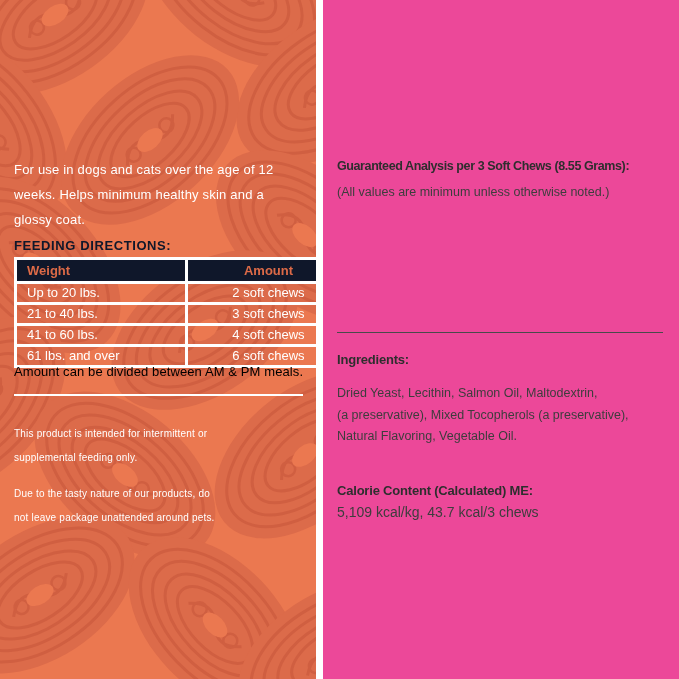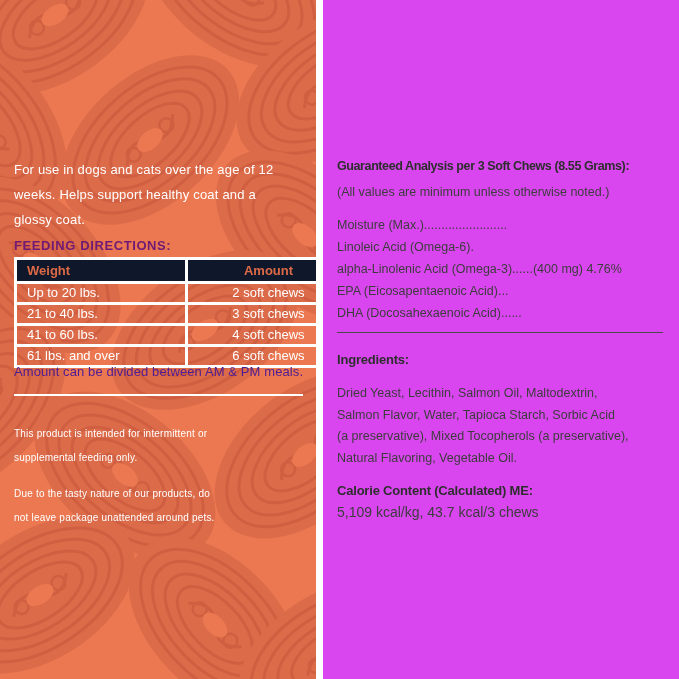--- a/index.html
+++ b/index.html
@@ -21,42 +21,42 @@
   }
   .pattern-svg { position: absolute; left: 0; top: 0; width: 316px; height: 679px; }
   .left-content { position: absolute; left: 0; top: 0; width: 353px; height: 679px; z-index: 2; text-decoration: underline; }
   .intro {
     position: absolute; left: 14px; top: 157px;
     color: #ffffff; font-size: 13px; line-height: 25px;
     letter-spacing: 0.2px; white-space: nowrap;
   }
   .feeding-heading {
     position: absolute; left: 14px; top: 238px;
-    color: #701a75; font-size: 13px; font-weight: bold;
+    color: #0f172a; font-size: 13px; font-weight: bold;
     letter-spacing: 0.6px; white-space: nowrap;
   }
   .feed-table {
     position: absolute; left: 14px; top: 257px;
     width: 289px; border-collapse: collapse; table-layout: fixed;
   }
   .feed-table th {
     background: #0f172a; color: #DC6A47;
     font-size: 13px; font-weight: bold;
     padding: 3px 10px; border: 3px solid #ffffff;
   }
   .feed-table th.col-weight { text-align: left; width: 148px; }
   .feed-table th.col-amount { text-align: center; width: 141px; }
   .feed-table td {
     color: #ffffff; font-size: 13px; line-height: 14px;
     padding: 2px 10px; border: 3px solid #ffffff; background: transparent;
   }
   .feed-table td.cell-amount { text-align: center; }
   .feeding-note {
     position: absolute; left: 14px; top: 364px;
-    color: #4c1d95; font-size: 13px; white-space: nowrap; letter-spacing: 0.1px;
+    color: #000000; font-size: 13px; white-space: nowrap; letter-spacing: 0.1px;
   }
   .left-divider {
     position: absolute; left: 14px; top: 394px;
     width: 289px; height: 2px; background: #ffffff;
   }
   .disclaimer-1 {
     position: absolute; left: 14px; top: 422px;
     color: #ffffff; font-size: 10px; line-height: 24px;
     letter-spacing: 0.2px; white-space: nowrap;
   }
@@ -67,21 +67,21 @@
   }
   
   .panel-gap {
     position: absolute; left: 316px; top: 0;
     width: 7px; height: 679px; background: #ffffff;
   }
   
   .right-panel {
     position: absolute; left: 323px; top: 0;
     width: 356px; height: 679px;
-    background: #d946ef;
+    background: #ec4899;
   }
   .ga-heading {
     position: absolute; left: 14px; top: 159px;
     color: #2e2e2e; font-size: 12.5px; font-weight: bold;
     letter-spacing: -0.4px; white-space: nowrap;
   }
   .ga-note {
     position: absolute; left: 14px; top: 185px;
     color: #3d3d3d; font-size: 12.5px; white-space: nowrap;
   }
@@ -142,21 +142,21 @@
       <use href="#steak" xlink:href="#steak" transform="translate(125,475) rotate(40)"></use>
       <use href="#steak" xlink:href="#steak" transform="translate(305,455) rotate(-40)"></use>
       <use href="#steak" xlink:href="#steak" transform="translate(40,595) rotate(-33)"></use>
       <use href="#steak" xlink:href="#steak" transform="translate(215,625) rotate(46)"></use>
       <use href="#steak" xlink:href="#steak" transform="translate(335,655) rotate(-30)"></use>
     </svg>
 
     <div class="left-content">
       <div class="intro">
         <div>For use in dogs and cats over the age of 12</div>
-        <div>weeks. Helps support healthy coat and a</div>
+        <div>weeks. Helps minimum healthy skin and a</div>
         <div>glossy coat.</div>
       </div>
 
       <div class="feeding-heading">FEEDING DIRECTIONS:</div>
 
       <table class="feed-table">
         <thead>
           <tr>
             <th class="col-weight">Weight</th>
             <th class="col-amount">Amount</th>
@@ -197,35 +197,27 @@
       </div>
     </div>
   </div>
 
   <div class="panel-gap"></div>
 
   <div class="right-panel">
     <div class="ga-heading">Guaranteed Analysis per 3 Soft Chews (8.55 Grams):</div>
     <div class="ga-note">(All values are minimum unless otherwise noted.)</div>
 
-    <div class="ga-items">
-      <div>Moisture (Max.)........................</div>
-      <div>Linoleic Acid (Omega-6).</div>
-      <div>alpha-Linolenic Acid (Omega-3)......(400 mg) 4.76%</div>
-      <div>EPA (Eicosapentaenoic Acid)...</div>
-      <div>DHA (Docosahexaenoic Acid)......</div>
-    </div>
 
     <div class="right-divider"></div>
 
     <div class="ing-heading">Ingredients:</div>
 
     <div class="ing-text">
       <div>Dried Yeast, Lecithin, Salmon Oil, Maltodextrin,</div>
-      <div>Salmon Flavor, Water, Tapioca Starch, Sorbic Acid</div>
       <div>(a preservative), Mixed Tocopherols (a preservative),</div>
       <div>Natural Flavoring, Vegetable Oil.</div>
     </div>
 
     <div class="cal-heading">Calorie Content (Calculated) ME:</div>
     <div class="cal-value">5,109 kcal/kg, 43.7 kcal/3 chews</div>
   </div>
 
 </div>
 

